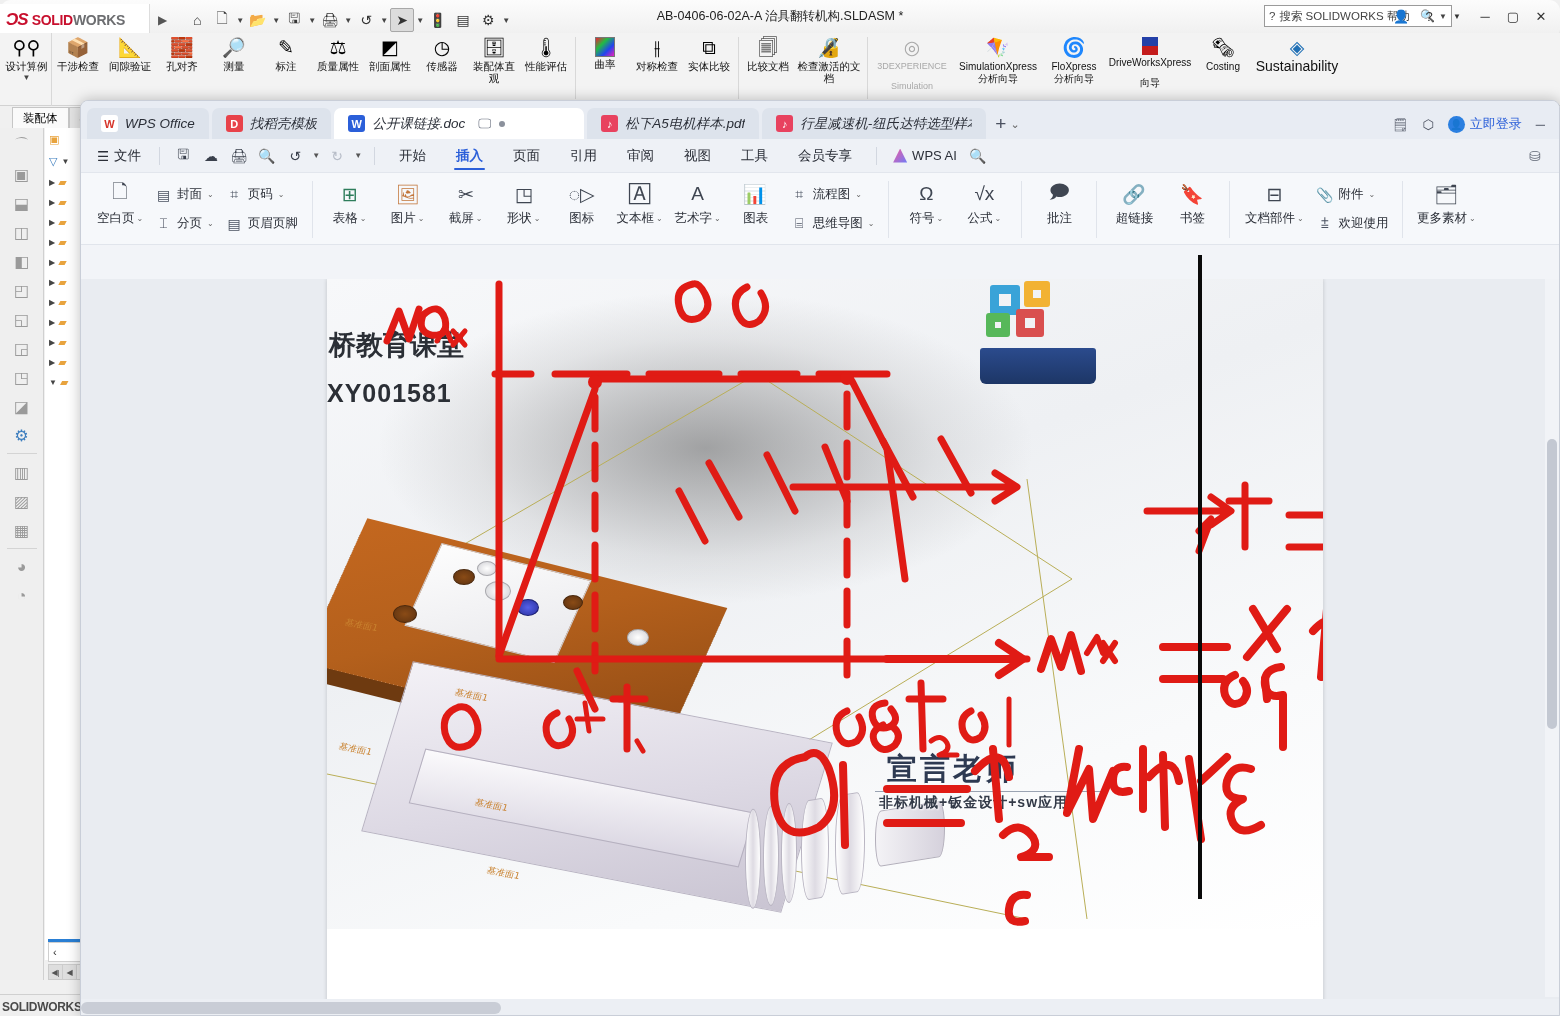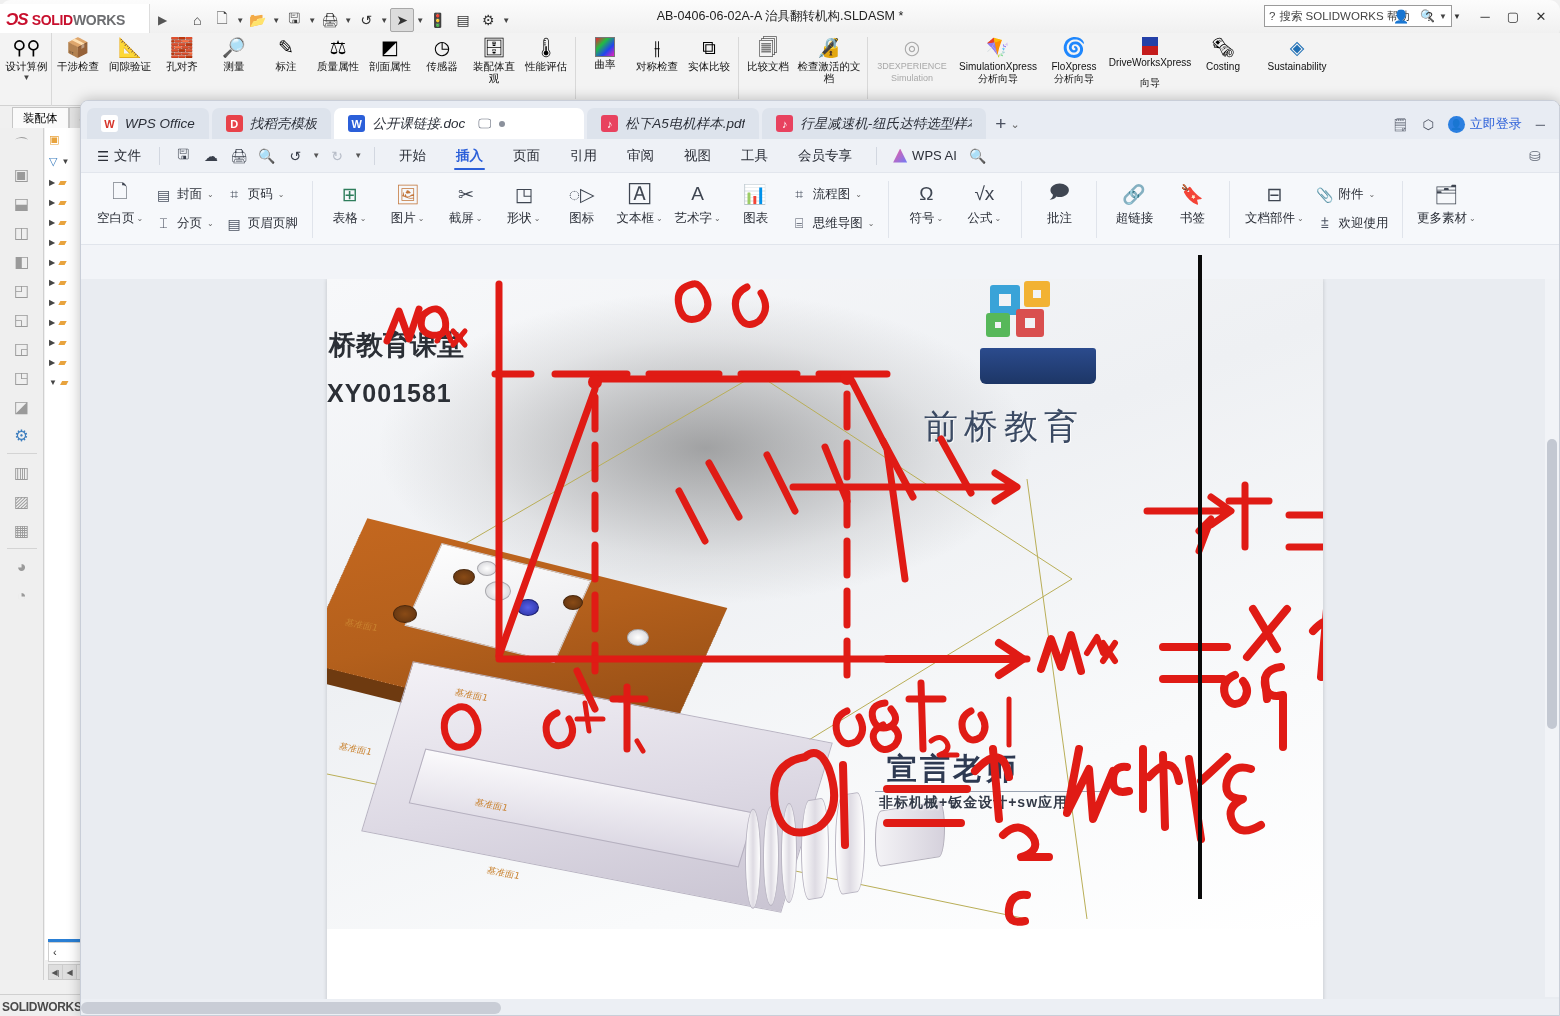--- a/index.html
+++ b/index.html
@@ -413,21 +413,21 @@
       <div class="sw-cmd wide">
         <div class="ic">🔏</div>
         <div class="lb">检查激活的文档</div>
       </div>
 
       <div class="sw-vsep"></div>
 
       <div class="sw-cmd wide dim" style="width:82px">
         <div class="ic">◎</div>
         <div class="lb" style="font-size:9px">3DEXPERIENCE</div>
-        <div class="lb" style="font-size:9px;margin-top:0">Simulation</div>
+        <div class="lb" style="font-size:9px;margin-top:8px">Simulation</div>
       </div>
       <div class="sw-cmd wide" style="width:90px">
         <div class="ic">🪁</div>
         <div class="lb" style="font-size:10px">SimulationXpress</div>
         <div class="lb" style="font-size:10px;margin-top:0">分析向导</div>
       </div>
       <div class="sw-cmd wide" style="width:62px">
         <div class="ic">🌀</div>
         <div class="lb" style="font-size:10px">FloXpress</div>
         <div class="lb" style="font-size:10px;margin-top:0">分析向导</div>
@@ -436,21 +436,21 @@
         <div class="ic" style="width:16px;height:18px;background:linear-gradient(#2340a8 50%,#c41c1c 50%)"></div>
         <div class="lb" style="font-size:10px">DriveWorksXpress</div>
         <div class="lb" style="font-size:10px;margin-top:8px">向导</div>
       </div>
       <div class="sw-cmd wide" style="width:56px">
         <div class="ic">🗞</div>
         <div class="lb" style="font-size:10px">Costing</div>
       </div>
       <div class="sw-cmd wide" style="width:92px">
         <div class="ic" style="color:#1f6fb5">◈</div>
-        <div class="lb" style="font-size:10px">Sustainability</div>
+        <div class="lb" style="font-size:14px">Sustainability</div>
       </div>
     </div>
 
     <div class="sw-tabs">
       <div class="sw-tab active">装配体</div>
       <div class="sw-tab">布</div>
     </div>
 
     <div class="sw-leftbar">
       <div class="sw-lb-ic">⌒</div>
@@ -862,21 +862,20 @@
           <div class="sw-bg-text" style="left:0px;top:100px;font-size:25px;font-weight:bold;letter-spacing:1px;">XY001581</div>
 
           <div class="wm-logo">
             <div class="wm-sq" style="left:18px;top:6px;width:30px;height:30px;border-color:#3aa3d8;"></div>
             <div class="wm-sq" style="left:52px;top:2px;width:26px;height:26px;border-color:#f2b233;"></div>
             <div class="wm-sq" style="left:44px;top:30px;width:28px;height:28px;border-color:#d94f4f;"></div>
             <div class="wm-sq" style="left:14px;top:34px;width:24px;height:24px;border-color:#57b85a;"></div>
             <div class="wm-book"></div>
           </div>
 
-          <div class="wm-name">前桥教育</div>
 
           <svg width="996" height="650" style="position:absolute;left:0;top:0">
             <g stroke="#b9ae57" stroke-width="1" fill="none">
               <line x1="0" y1="345" x2="430" y2="95"></line>
               <line x1="430" y1="95" x2="745" y2="300"></line>
               <line x1="745" y1="300" x2="320" y2="560"></line>
               <line x1="320" y1="560" x2="0" y2="345"></line>
               <line x1="700" y1="200" x2="760" y2="640"></line>
               <line x1="0" y1="495" x2="700" y2="640"></line>
             </g>

